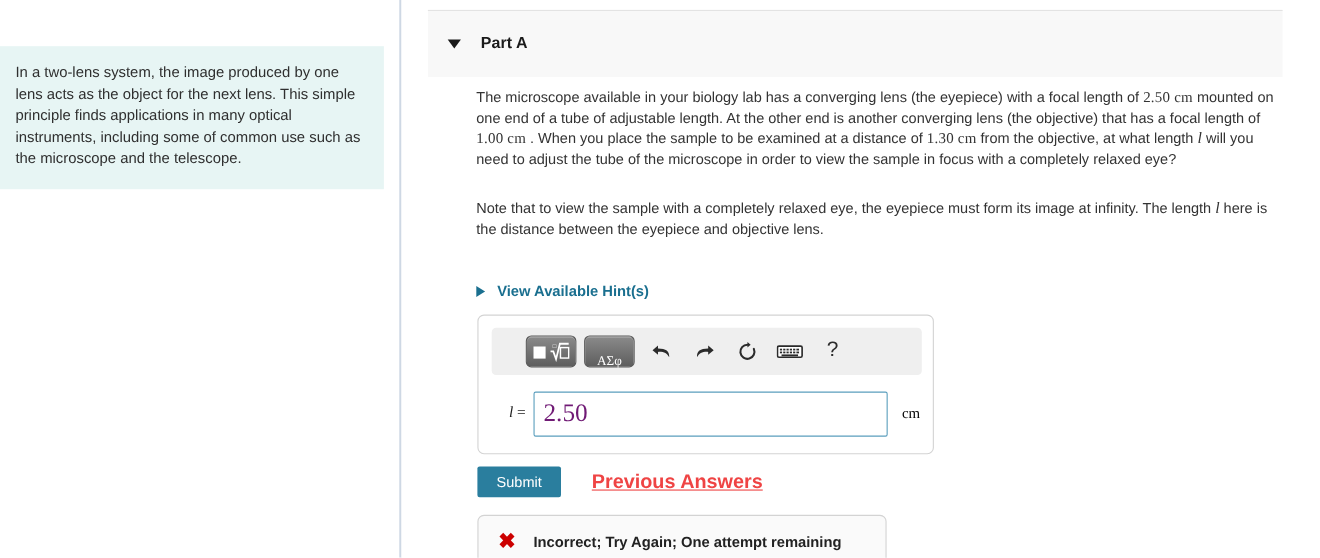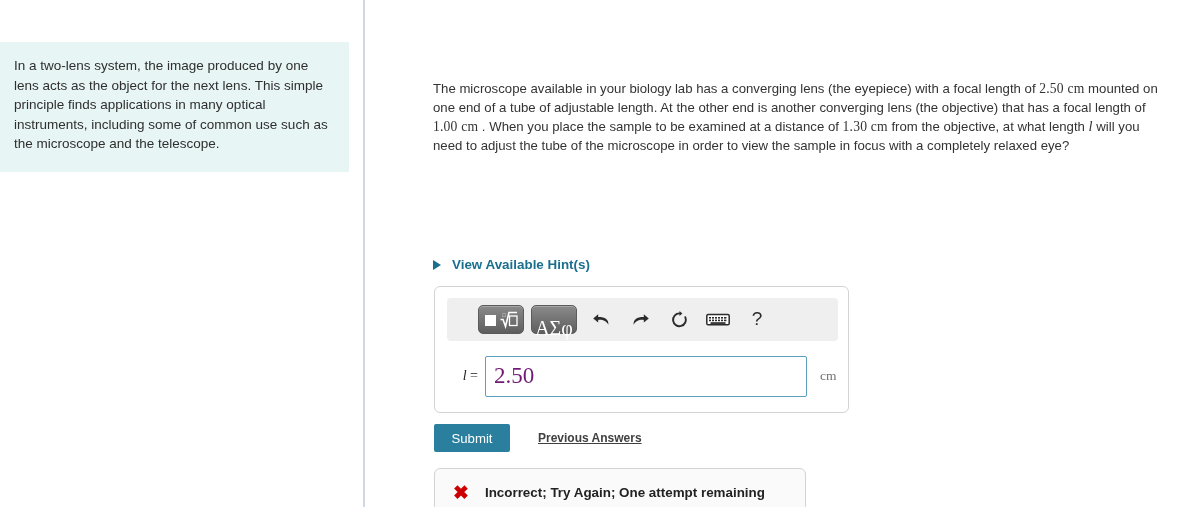--- a/index.html
+++ b/index.html
@@ -187,21 +187,21 @@
     align-items: center;
     justify-content: center;
     margin-right: 7px;
     cursor: pointer;
     box-shadow: inset 0 1px 0 rgba(255,255,255,.25);
   }
   .tb-btn svg { display: block; }
   .tb-btn .greek {
     color: #ffffff;
     font-family: "Liberation Serif", serif;
-    font-size: 20px;
+    font-size: 12px;
     line-height: 1;
     margin-top: 16px;
   }
   .tb-icon {
     width: 34px;
     height: 29px;
     display: flex;
     align-items: center;
     justify-content: center;
     margin-right: 5px;
@@ -244,21 +244,21 @@
     font-family: "Liberation Serif", serif;
     font-size: 23px;
     color: #701a75;
     padding: 0 8px;
     outline: none;
   }
   #answer-unit {
     margin-left: 13px;
     font-family: "Liberation Serif", serif;
     font-size: 13.5px;
-    color: #737373;
+    color: #000000;
   }
 
   
   #submit-row {
     position: absolute;
     left: 69px;
     top: 424px;
     display: flex;
     align-items: center;
   }
@@ -268,23 +268,23 @@
     background: #2a7e9e;
     color: #ffffff;
     border: none;
     border-radius: 2px;
     font-family: "Liberation Sans", sans-serif;
     font-size: 13.2px;
     cursor: pointer;
   }
   #previous-answers {
     margin-left: 28px;
-    font-size: 12px;
-    font-weight: bold;
-    color: #404040;
+    font-size: 18px;
+    font-weight: bold;
+    color: #ef4444;
     text-decoration: underline;
     cursor: pointer;
   }
 
   
   #feedback-box {
     position: absolute;
     left: 69px;
     top: 468px;
     width: 372px;
@@ -317,25 +317,32 @@
   <div id="left-pane">
     <div id="intro-callout">
       <p>In a two-lens system, the image produced by one lens acts as the object for the next lens. This simple principle finds applications in many optical instruments, including some of common use such as the microscope and the telescope.</p>
     </div>
   </div>
 
   <div id="pane-divider"></div>
 
   <div id="right-pane">
 
+    <div id="part-header">
+      <span id="part-caret"></span>
+      <span id="part-title">Part A</span>
+    </div>
 
     <div class="qbody" id="question-text">
       <span>The microscope available in your biology lab has a converging lens (the eyepiece) with a focal length of </span><span class="mathunit">2.50 cm</span><span> mounted on one end of a tube of adjustable length. At the other end is another converging lens (the objective) that has a focal length of </span><span class="mathunit">1.00 cm</span><span> . When you place the sample to be examined at a distance of </span><span class="mathunit">1.30 cm</span><span> from the objective, at what length </span><span class="mathvar">l</span><span> will you need to adjust the tube of the microscope in order to view the sample in focus with a completely relaxed eye?</span>
     </div>
 
+    <div class="qbody" id="note-text">
+      <span>Note that to view the sample with a completely relaxed eye, the eyepiece must form its image at infinity. The length </span><span class="mathvar">l</span><span> here is the distance between the eyepiece and objective lens.</span>
+    </div>
 
 
     <div id="hints-row">
       <span id="hints-caret"></span>
       <span id="hints-label">View Available Hint(s)</span>
     </div>
 
     <div id="answer-card">
 
       <div id="math-toolbar">

